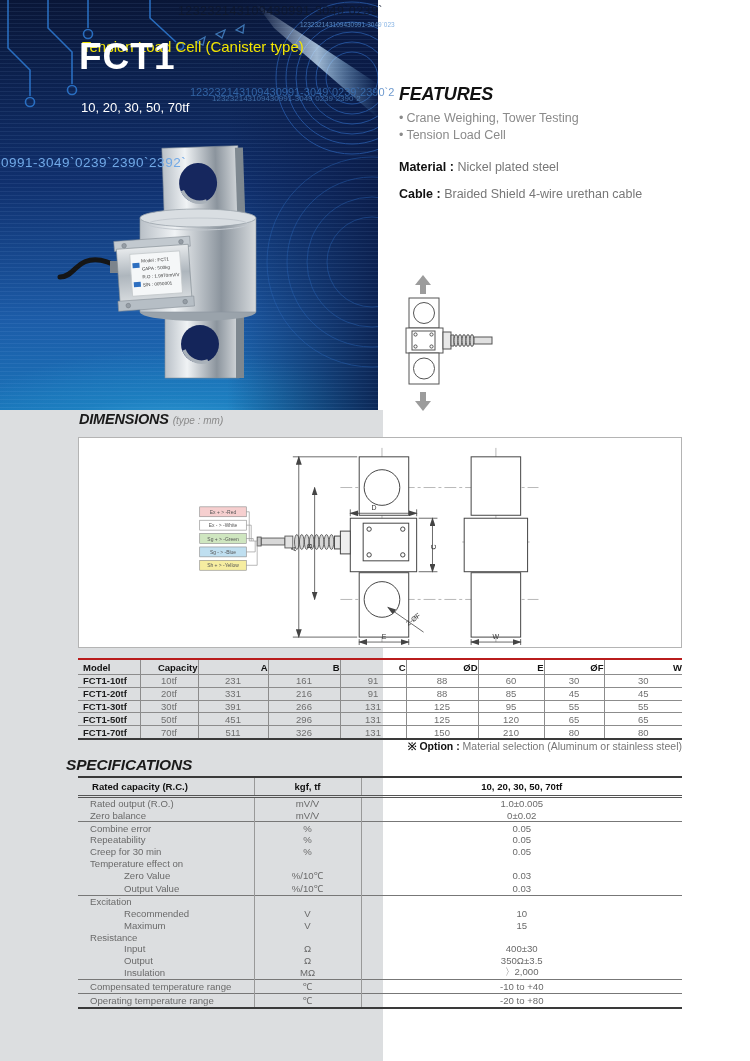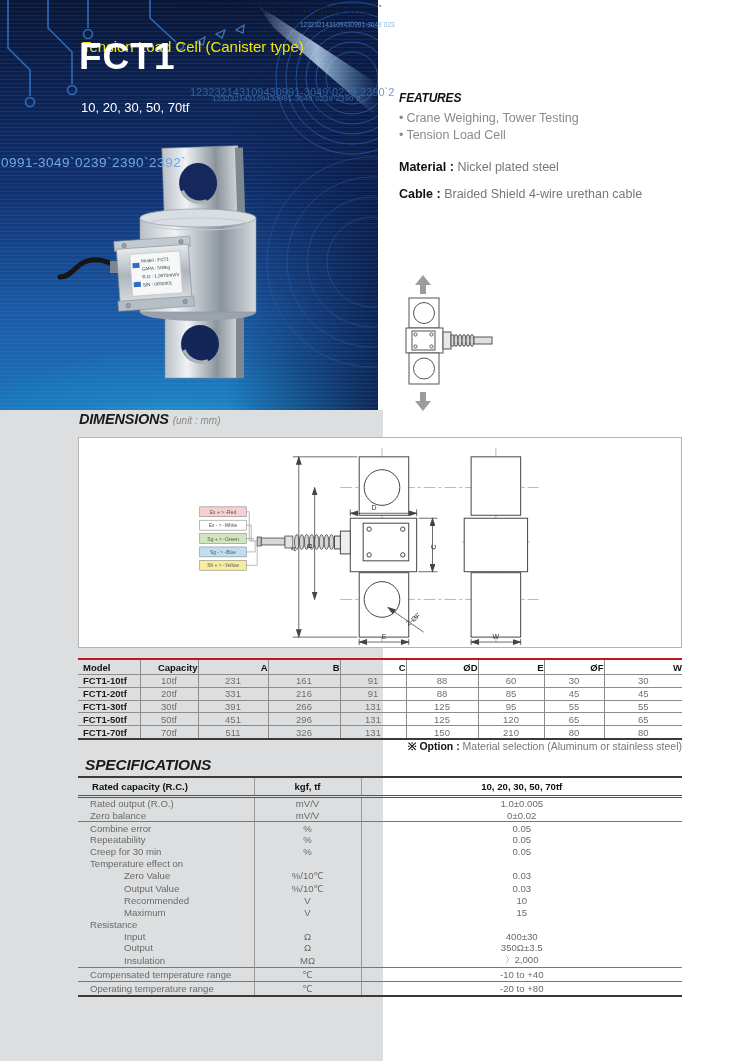--- a/index.html
+++ b/index.html
@@ -17,21 +17,21 @@
   .hero-model { left:79px; top:36px; color:#ffffff; font-size:37px; font-weight:bold; letter-spacing:1px; }
   .hero-caps { left:81px; top:100px; color:#ffffff; font-size:13px; }
   .digits-top { left:178px; top:4px; color:#0f172a; font-size:12.5px; opacity:.8; letter-spacing:.4px; }
   .digits-top2 { left:300px; top:21px; color:#6aa2de; font-size:6.5px; opacity:.8; }
   .digits-mid { left:190px; top:86px; color:#3c77bd; font-size:11px; opacity:.75; }
   .digits-mid2 { left:212px; top:94px; color:#5e9ad8; font-size:8px; opacity:.6; }
   .digits-left { left:1px; top:155px; color:#70a8e6; font-size:13.5px; letter-spacing:.5px; }
 
   
   .features { position:absolute; left:399px; top:78px; width:335px; }
-  .features h2 { margin:13px 0 5px 0; font-size:12px; font-style:italic; font-weight:bold; color:#111; letter-spacing:-.2px; }
+  .features h2 { margin:6px 0 5px 0; font-size:18px; font-style:italic; font-weight:bold; color:#111; letter-spacing:-.2px; }
   .feature-item { font-size:12.5px; color:#8a8a8a; line-height:1.35; }
   .feature-item .bullet { color:#8a8a8a; margin-right:3px; }
   .spec-line { position:absolute; left:399px; font-size:12.5px; color:#777; white-space:nowrap; }
   .spec-line b { color:#111; }
   .material-line { top:160px; }
   .cable-line { top:187px; }
 
   
   .mini-diagram { position:absolute; left:396px; top:272px; }
 
@@ -47,21 +47,21 @@
   table.dims th { font-weight:bold; color:#111; border:1px solid #8c8c8c; height:14px; padding:0; text-align:right; }
   table.dims td { color:#6f6f6f; border:1px solid #8c8c8c; height:11.8px; padding:0; text-align:center; }
   table.dims th:first-child, table.dims td:first-child { border-left:none; text-align:left; padding-left:5px; }
   table.dims th:last-child, table.dims td:last-child { border-right:none; }
   table.dims td.model { font-weight:bold; color:#1d1d1d; }
 
   .option-note { position:absolute; right:68px; top:739px; font-size:10.5px; color:#777; }
   .option-note b { color:#111;margin-left:33px; }
 
   
-  .specs-head { position:absolute; left:85px; top:756px; font-size:15.5px; font-style:italic; font-weight:bold; color:#1a1a1a; letter-spacing:-.2px; }
+  .specs-head { position:absolute; left:66px; top:756px; font-size:15.5px; font-style:italic; font-weight:bold; color:#1a1a1a; letter-spacing:-.2px; }
   .specs-wrap { position:absolute; left:78px; top:776px; width:604px; }
   table.specs { border-collapse:collapse; width:604px; table-layout:fixed; font-size:9.6px;
                 border-top:2px solid #3a3a3a; border-bottom:2px solid #3a3a3a; }
   table.specs th { font-weight:bold; color:#111; height:17px; padding:0; border-bottom:3px double #555; }
   table.specs th.c1 { text-align:left; padding-left:14px; }
   table.specs td { color:#6a6a6a; height:11.7px; padding:0; }
   table.specs .u, table.specs .v { text-align:center; }
   table.specs th.c2, table.specs td.u { border-left:1px solid #999; }
   table.specs th.c3, table.specs td.v { border-left:1px solid #999; }
   table.specs td.l { padding-left:12px; }
@@ -247,21 +247,21 @@
         </g>
         <rect x="78" y="65" width="18" height="7" fill="#e0e0e0"></rect>
         <rect x="13" y="81" width="30" height="31"></rect>
         <circle cx="28" cy="96.5" r="10.5" fill="none"></circle>
       </g>
     </svg>
   </div>
 
   <div class="dim-head">
     <span>DIMENSIONS</span>
-    <span class="unit">(unit : mm)</span>
+    <span class="unit">(type : mm)</span>
   </div>
 
   <div class="draw-panel">
     <svg width="602" height="209" viewBox="0 0 604 211">
       <defs>
         <marker id="ah" markerWidth="9" markerHeight="6" refX="8" refY="3" orient="auto" markerUnits="userSpaceOnUse">
           <path d="M0,0 L9,3 L0,6 z" fill="#444"></path>
         </marker>
         <marker id="ahr" markerWidth="9" markerHeight="6" refX="1" refY="3" orient="auto" markerUnits="userSpaceOnUse">
           <path d="M9,0 L0,3 L9,6 z" fill="#444"></path>
@@ -506,20 +506,25 @@
           <tr>
             <td class="l ind">Zero Value</td>
             <td class="u">%/10℃</td>
             <td class="v">0.03</td>
           </tr>
           <tr>
             <td class="l ind">Output Value</td>
             <td class="u">%/10℃</td>
             <td class="v">0.03</td>
           </tr>
+          <tr class="sep">
+            <td class="l">Excitation</td>
+            <td class="u"></td>
+            <td class="v"></td>
+          </tr>
           <tr>
             <td class="l ind">Recommended</td>
             <td class="u">V</td>
             <td class="v">10</td>
           </tr>
           <tr>
             <td class="l ind">Maximum</td>
             <td class="u">V</td>
             <td class="v">15</td>
           </tr>

